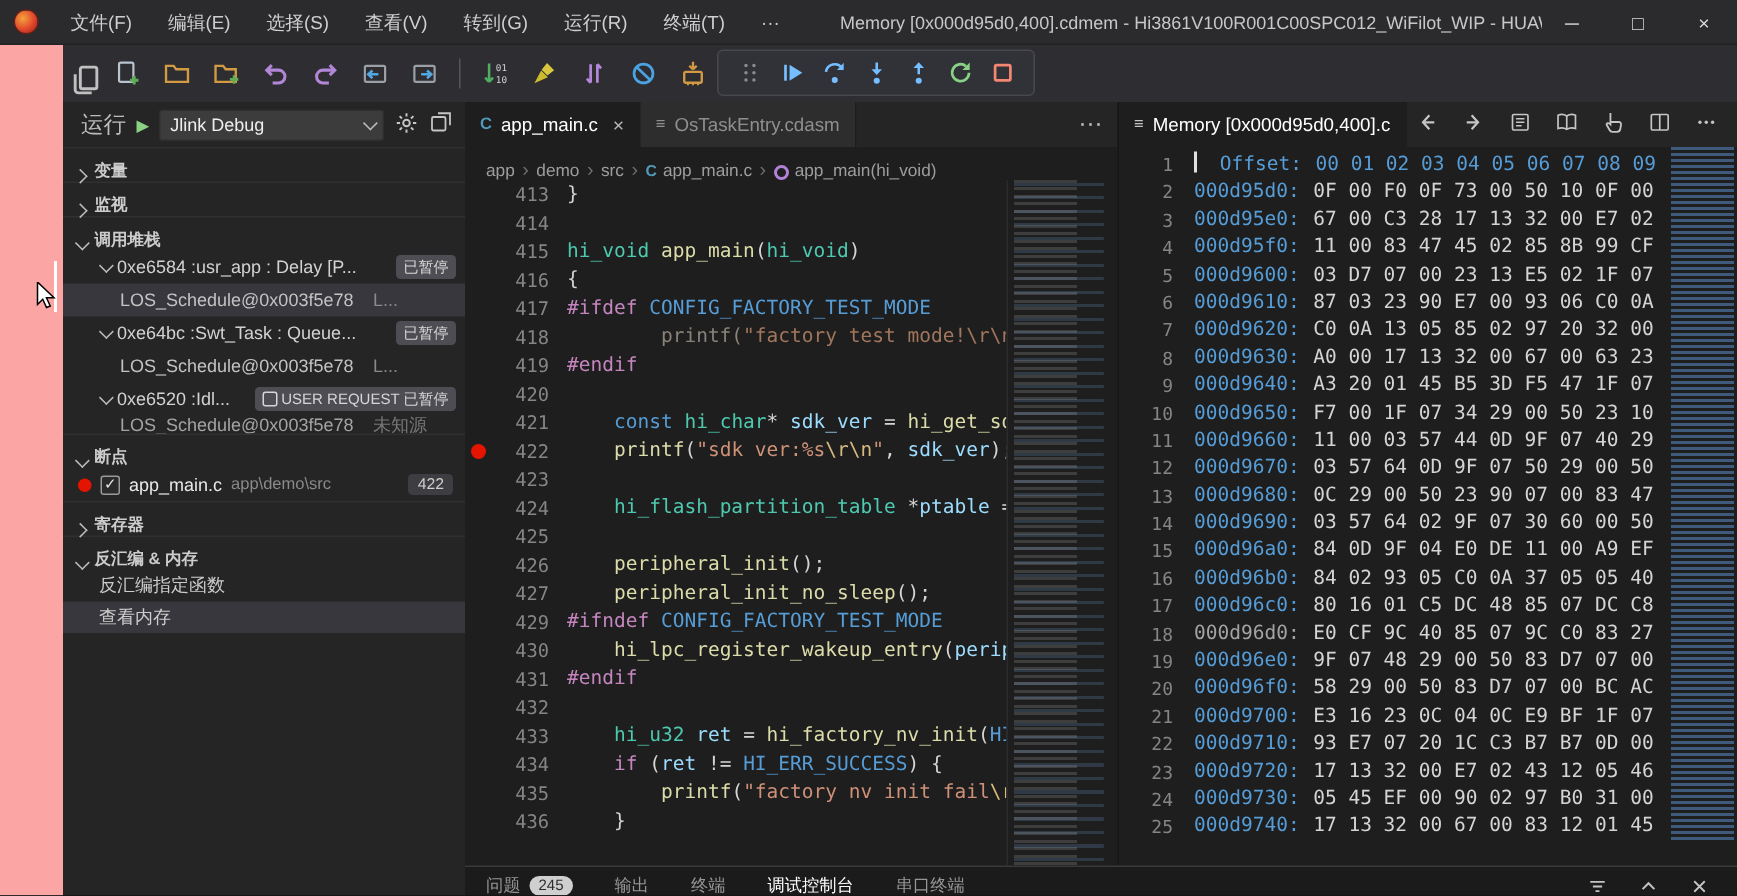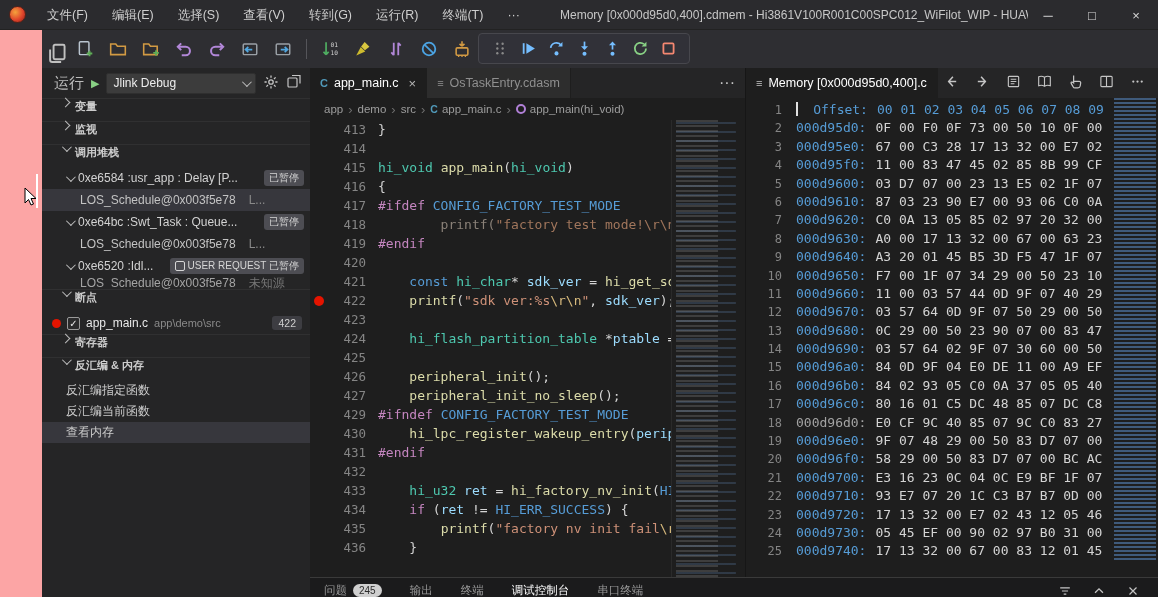--- a/index.html
+++ b/index.html
@@ -49,21 +49,21 @@
   .sb-run-label{color:#bbbbbb;font-size:15px;}
   .sb-play{color:#89d185;font-size:11px;}
   .sb-select{flex:1;height:21px;background:#3c3c3c;border:1px solid #2f2f2f;border-radius:2px;
     display:flex;align-items:center;padding:0 6px;color:#eeeeee;font-size:12px;}
   .sb-select .chev{margin-left:auto;}
   .chevron{width:7px;height:7px;border-right:1.4px solid #bbbbbb;border-bottom:1.4px solid #bbbbbb;
     display:inline-block;}
   .chevron.down{transform:rotate(45deg) translateY(-2px);}
   .chevron.right{transform:rotate(-45deg);}
   .sb-gear svg,.sb-openpanel svg{width:16px;height:16px;}
-  .section-h{height:23px;display:flex;align-items:flex-start;gap:6px;padding:0 20px;
+  .section-h{height:23px;display:flex;align-items:flex-end;gap:6px;padding:0 8px;
     font-weight:bold;font-size:11px;color:#cccccc;border-top:1px solid #30,30,31;
     border-top:1px solid #303031;background:#252526;}
   .cs-row{height:22px;display:flex;align-items:center;padding:0 6px 0 24px;gap:5px;white-space:nowrap;overflow:hidden;}
   .cs-row.selected{background:#37373d;}
   .cs-label{color:#d2d2d2;overflow:hidden;text-overflow:ellipsis;}
   .cs-frame-label{color:#c3c3c3;padding-left:14px;}
   .cs-meta{color:#8a8a8a;margin-left:8px;}
   .cs-badge{margin-left:auto;background:#4d4d53;color:#d6d6d6;font-size:10px;border-radius:3px;
     padding:1px 5px;white-space:nowrap;display:flex;align-items:center;gap:3px;}
   .cs-badge .bicon{width:10px;height:10px;border:1px solid #d6d6d6;border-radius:2px;display:inline-block;
@@ -81,21 +81,21 @@
 
   
   .editor{position:absolute;top:68px;left:310px;width:435px;bottom:20px;background:#1e1e1e;overflow:hidden;}
   .tabbar{height:30px;background:#252526;display:flex;align-items:stretch;position:relative;}
   .tab{display:flex;align-items:center;gap:6px;padding:0 10px;font-size:12.5px;border-right:1px solid #1e1e1e;}
   .tab.active{background:#1e1e1e;color:#ffffff;}
   .tab.inactive{background:#2d2d2d;color:#8f8f8f;}
   .tab .ticon{font-size:11px;font-weight:bold;}
   .tab .close{color:#b6b6b6;font-size:13px;margin-left:4px;}
   .tab-actions{margin-left:auto;display:flex;align-items:center;padding-right:10px;color:#c5c5c5;gap:14px;}
-  .breadcrumb{height:22px;display:flex;align-items:center;font-size:11.5px;color:#9d9d9d;
+  .breadcrumb{height:22px;display:flex;align-items:flex-end;font-size:11.5px;color:#9d9d9d;
     padding-left:14px;gap:4px;background:#1e1e1e;white-space:nowrap;}
   .breadcrumb .sep{color:#6e6e6e;font-size:13px;padding:0 1px;}
   .bc-cicon{color:#519aba;font-weight:bold;font-size:10.5px;}
   .bc-sym{width:10px;height:10px;border-radius:50%;border:2px solid #b180d7;display:inline-block;}
   .code-area{position:absolute;top:52px;left:0;right:74px;bottom:0;overflow:hidden;
     font-family:"DejaVu Sans Mono",monospace;font-size:13px;}
   .code-line{height:19px;line-height:19px;display:flex;white-space:pre;}
   .gutter{width:56px;flex:none;position:relative;text-align:right;}
   .ln{display:inline-block;width:42px;color:#858585;font-size:12.5px;}
   .bp-dot{position:absolute;left:4px;top:4.5px;width:10px;height:10px;border-radius:50%;background:#e51400;}
@@ -446,21 +446,20 @@
     <div class="section-h">
       <span class="chevron right"></span>
       <span>寄存器</span>
     </div>
     <div class="section-h">
       <span class="chevron down"></span>
       <span>反汇编 &amp; 内存</span>
     </div>
     <div id="disasm-list">
         <div class="dis-row">反汇编指定函数</div>
-        <div class="dis-row">反汇编当前函数</div>
         <div class="dis-row selected">查看内存</div>
       </div>
   </div>
 
   <div class="editor">
     <div class="tabbar">
       <div class="tab active">
         <span class="ticon" style="color:#519aba">C</span>
         <span>app_main.c</span>
         <span class="close">×</span>

